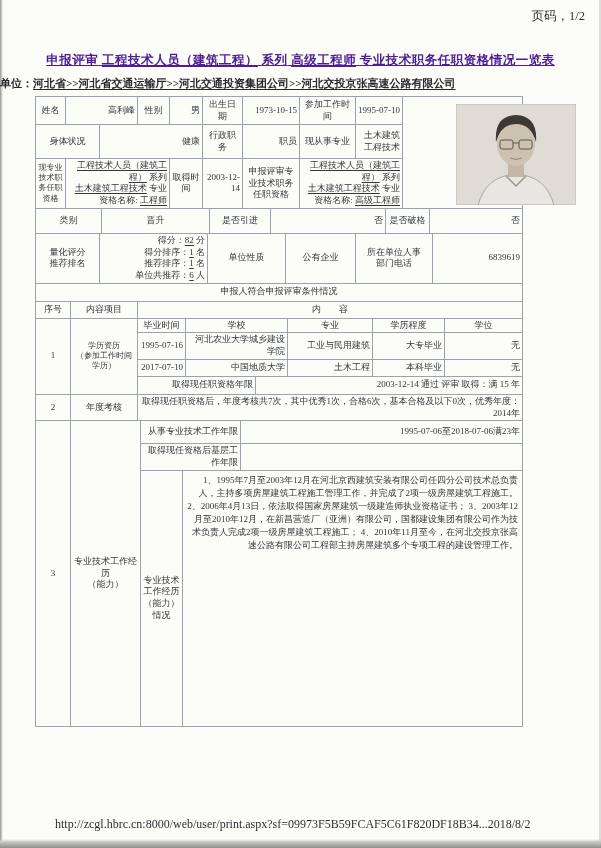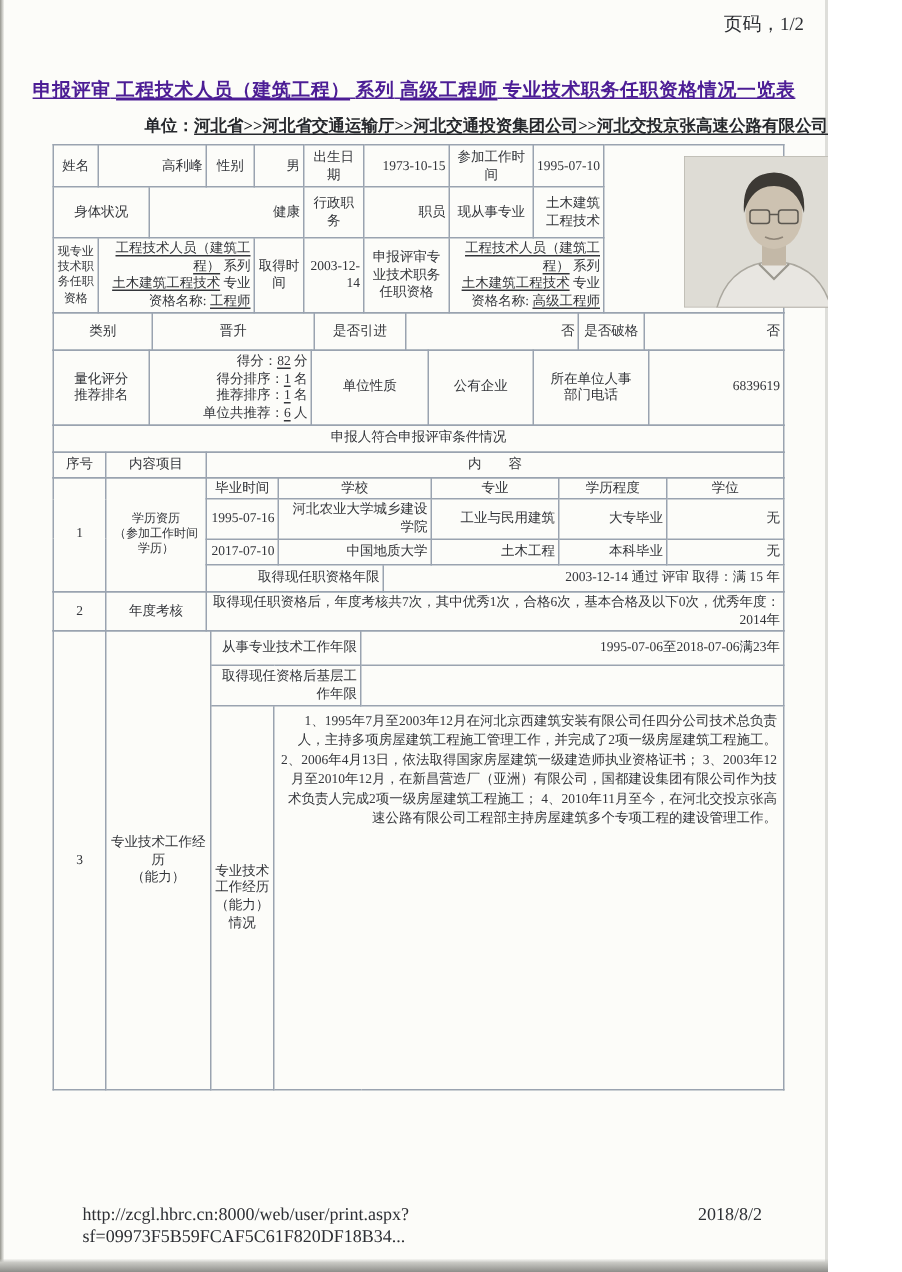--- a/index.html
+++ b/index.html
@@ -1,37 +1,37 @@
 <!DOCTYPE html>
 <html><head>
 <meta charset="utf-8">
 <style>
   html,body{margin:0;padding:0;background:#ffffff;}
-  .page{position:relative;width:552px;height:848px;background:#fcfcf9;overflow:hidden;
+  .page{position:relative;width:601px;height:848px;background:#fcfcf9;overflow:hidden;
         font-family:"Liberation Serif","DejaVu Serif",serif;color:#33353a;}
   .scan-left{position:absolute;left:0;top:0;width:3px;height:100%;
         background:linear-gradient(90deg,#96968f,rgba(255,255,255,0));}
   .scan-right{position:absolute;right:0;top:0;width:2px;height:100%;background:#dededa;}
   .scan-bottom{position:absolute;left:0;bottom:0;width:100%;height:9px;
         background:linear-gradient(0deg,#8e8e8a,#c9c9c4 70%,rgba(255,255,255,0));}
   .pageno{position:absolute;top:8px;right:16px;font-size:12.5px;color:#2c2e33;}
   .title{position:absolute;top:52px;left:0;width:100%;text-align:center;
         font-size:12.5px;font-weight:bold;color:#4c1d95;letter-spacing:.5px;text-decoration:underline;}
-  .unitline{position:absolute;top:76px;left:0;width:100%;text-align:right;
+  .unitline{position:absolute;top:76px;left:0;width:100%;text-align:left;
         font-size:11px;font-weight:bold;color:#26282c;}
   .u{text-decoration:underline;text-underline-offset:2px;}
   .tables{position:absolute;left:35px;top:97px;width:487px;}
   table{border-collapse:collapse;table-layout:fixed;width:487px;margin-top:-1px;}
   td{border:1px solid #9aa3b0;font-size:9px;line-height:1.3;padding:1px 2px;
      overflow:hidden;vertical-align:middle;color:#33353a;word-break:break-all;}
   .c{text-align:center;} .l{text-align:right;} .top{vertical-align:top;}
   .small{font-size:8px;}
   .photo{position:absolute;left:456px;top:104px;width:120px;height:101px;}
   .footer{position:absolute;left:55px;right:44px;bottom:16px;display:flex;
-        justify-content:center;font-size:12px;color:#2c2e33;}
+        justify-content:flex-start;font-size:12px;color:#2c2e33;}
   .exp-text{padding:3px 4px;line-height:1.45;}
 </style>
 </head>
 <body>
 
 <div class="page">
   <div class="scan-left"></div>
   <div class="scan-right"></div>
   <div class="scan-bottom"></div>
 

